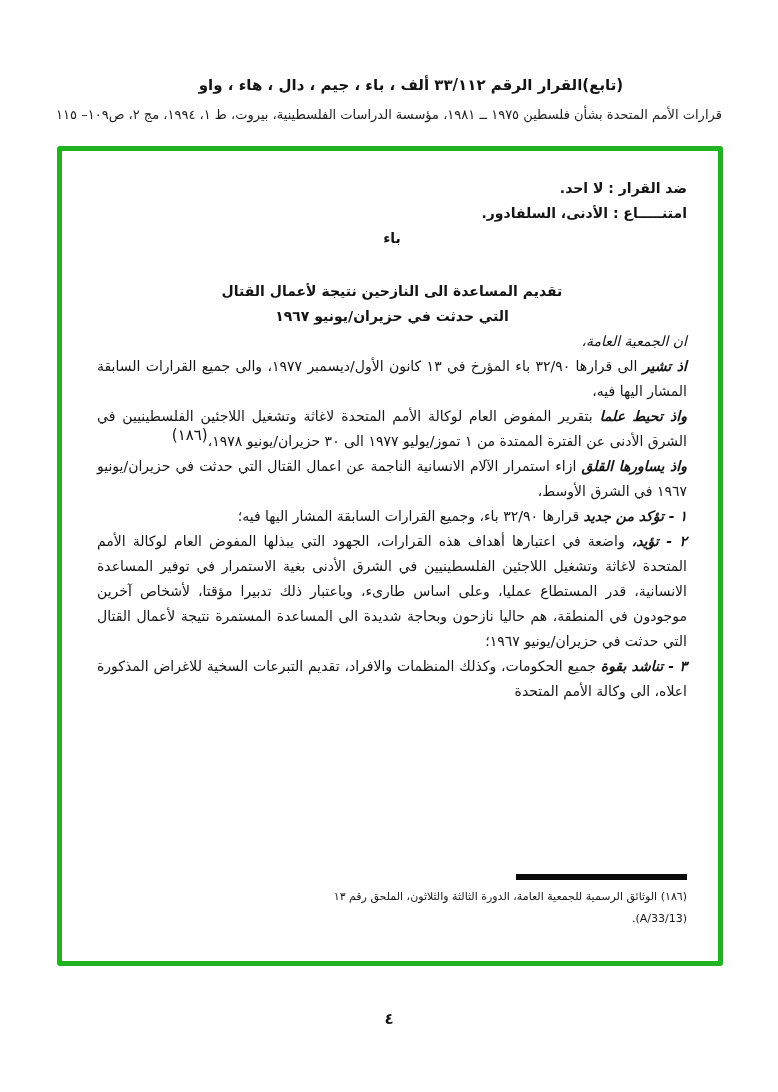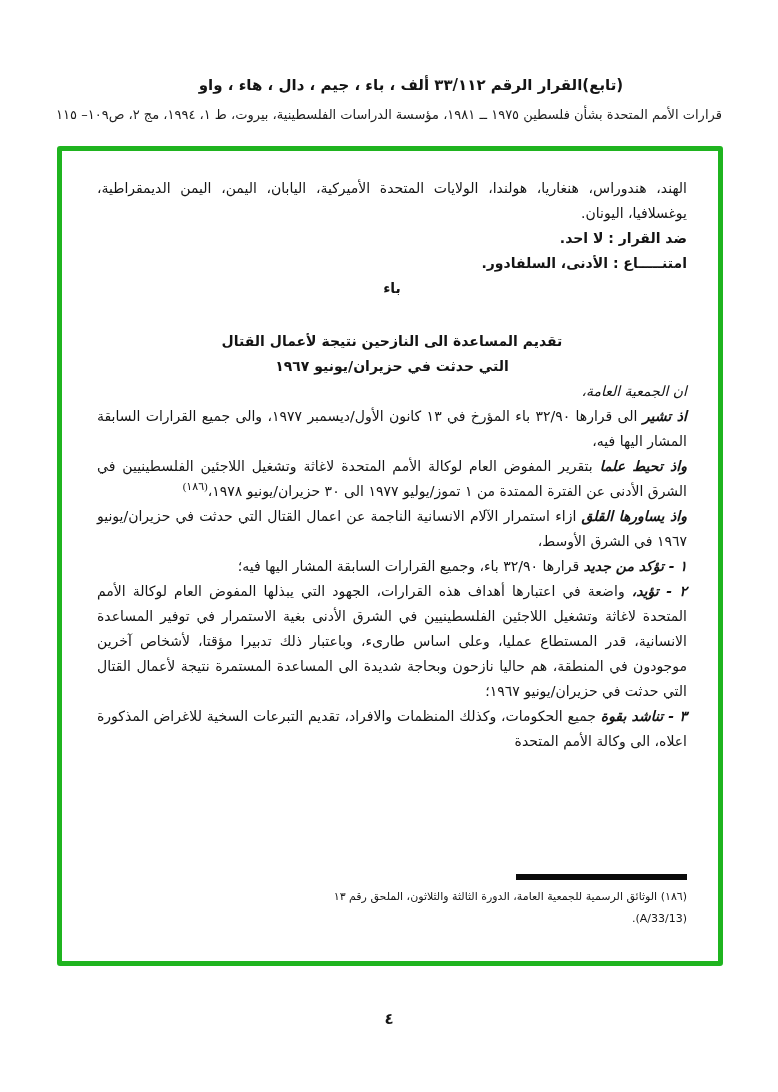--- a/index.html
+++ b/index.html
@@ -34,21 +34,21 @@
   }
   .content p { margin: 0; }
   .countries { margin-right: 33px; margin-left: 112px; }
   .vote-line { margin-right: 120px; margin-top: 4px; text-align: right; font-weight: bold; }
   .section-letter { text-align: center; font-weight: bold; margin-top: 16px; }
   .sec-title { text-align: center; font-weight: bold; margin-top: 6px; }
   .sec-title.t1 { margin-top: 28px; }
   .opening { font-weight: normal; font-style: italic; margin-top: 14px; text-align: right; }
   .para { margin-top: 9px; }
   .para .lead { font-weight: bold; font-style: italic; }
-  .para sup { font-size: 11px; line-height: 0; font-family: Liberation Serif, serif; }
+  .para sup { font-size: 15px; line-height: 0; }
   .fn-bar {
     position: absolute; left: 516px; top: 874px;
     width: 171px; height: 6px; background: #0b0b0b;
   }
   .footnote {
     position: absolute; left: 97px; top: 886px; width: 590px;
     direction: rtl; text-align: right;
     font-size: 11px; line-height: 22px; color: #161616;
   }
   .page-number {
@@ -58,21 +58,20 @@
 </style>
 </head>
 <body>
 
 <div class="hdr-title">(تابع)القرار الرقم ٣٣/١١٢ ألف ، باء ، جيم ، دال ، هاء ، واو</div>
 <div class="hdr-sub">قرارات الأمم المتحدة بشأن فلسطين ١٩٧٥ ــ ١٩٨١، مؤسسة الدراسات الفلسطينية، بيروت، ط ١، ١٩٩٤، مج ٢، ص١٠٩– ١١٥</div>
 
 <div class="frame" style="border-color: rgb(31, 180, 31);"></div>
 
 <div class="content">
-  <p class="countries">الهند، هندوراس، هنغاريا، هولندا، الولايات المتحدة الأميركية، اليابان، اليمن، اليمن الديمقراطية، يوغسلافيا، اليونان.</p>
   <p class="vote-line">ضد القرار  :  لا احد.</p>
   <p class="vote-line">امتنـــــاع  :  الأدنى، السلفادور.</p>
 
   <p class="section-letter">باء</p>
   <p class="sec-title t1">تقديم المساعدة الى النازحين نتيجة لأعمال القتال</p>
   <p class="sec-title">التي حدثت في حزيران/يونيو ١٩٦٧</p>
 
   <p class="opening">ان الجمعية العامة،</p>
 
   <p class="para"><span class="lead">اذ تشير</span><span> الى قرارها ٣٢/٩٠ باء المؤرخ في ١٣ كانون الأول/ديسمبر ١٩٧٧، والى جميع القرارات السابقة المشار اليها فيه،</span></p>

